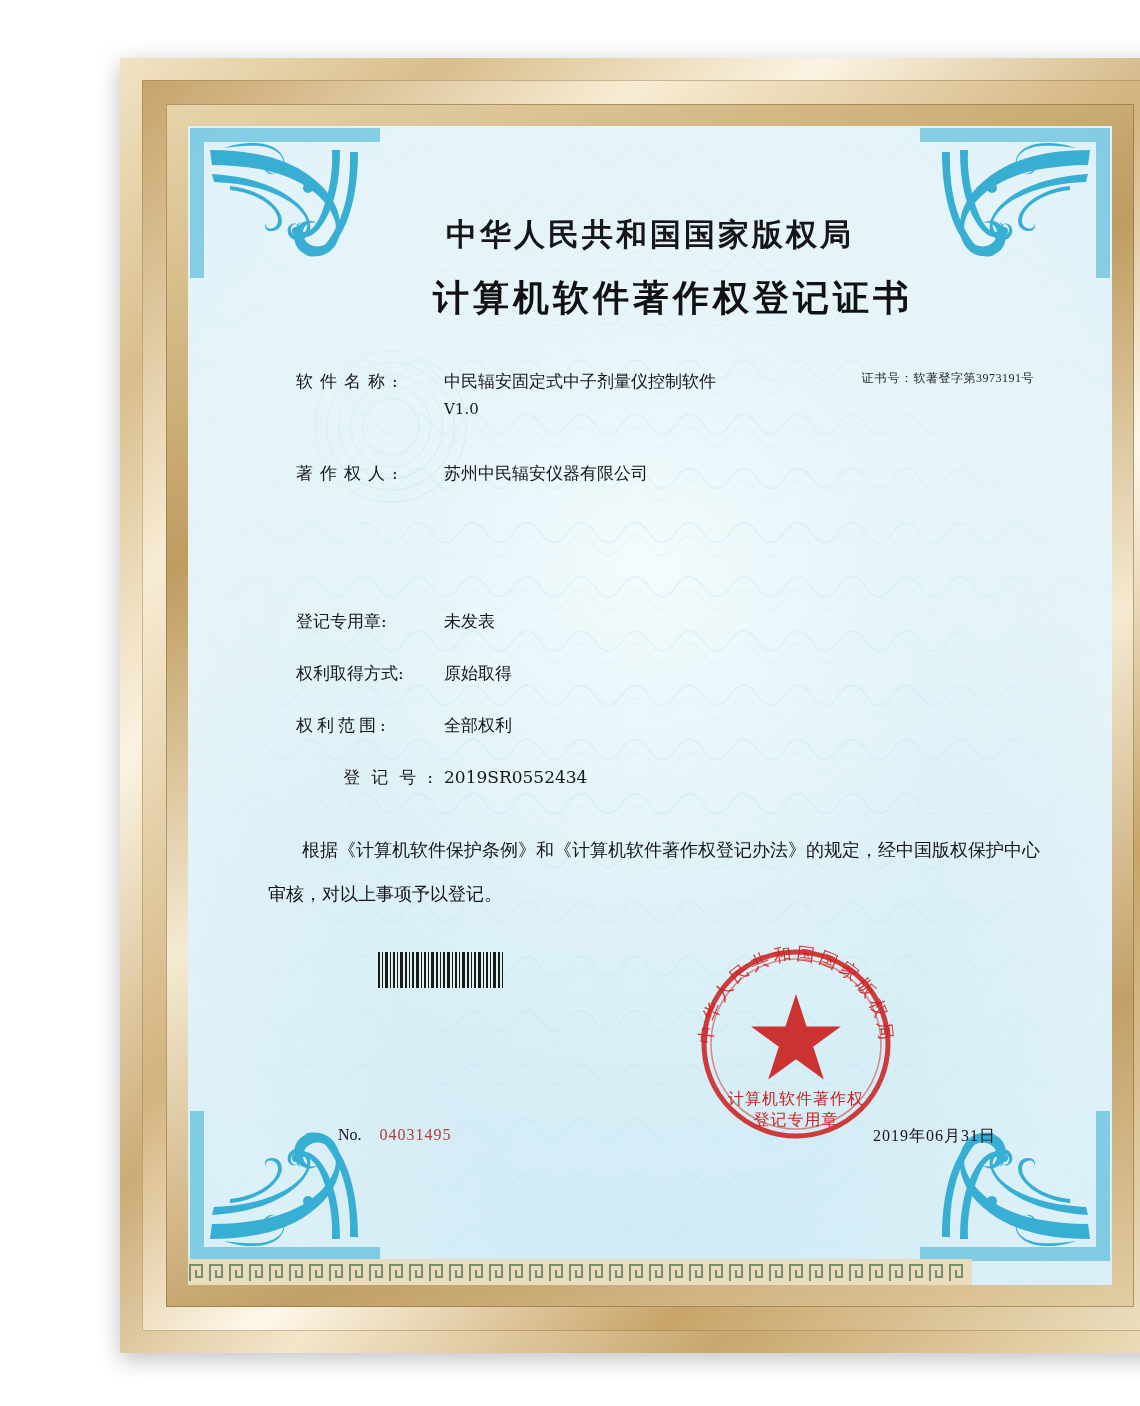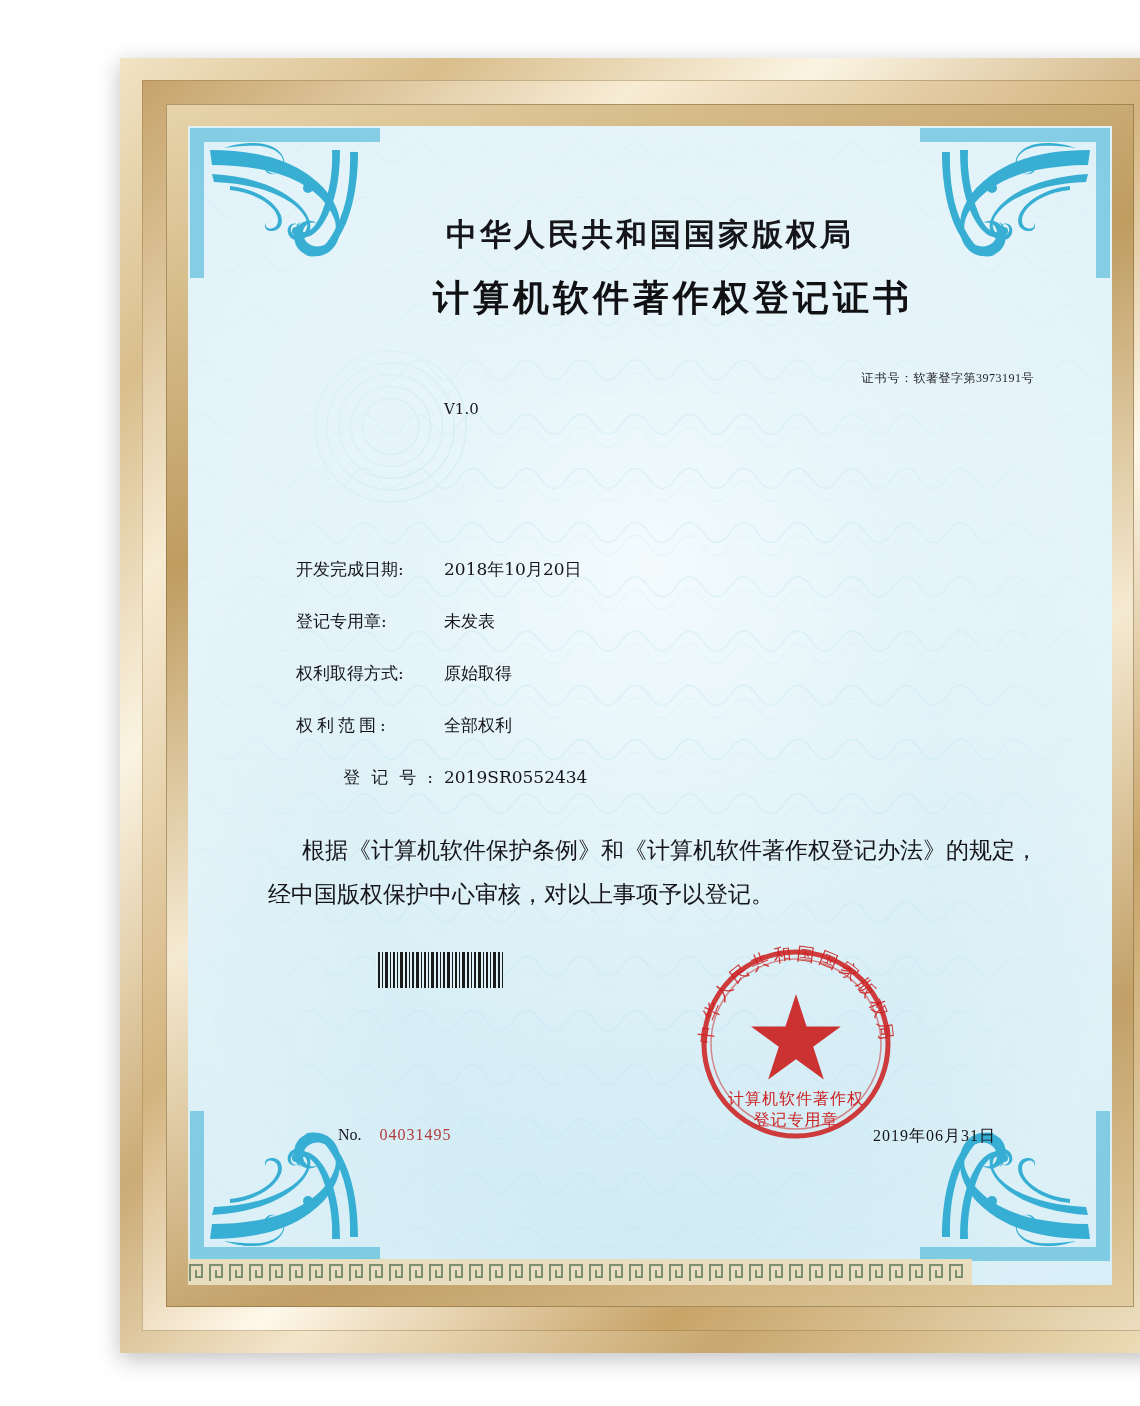--- a/index.html
+++ b/index.html
@@ -164,21 +164,21 @@
   .f-scope    { left: 108px; top: 588px; }
   .f-scope .k { width: 148px; letter-spacing: 4px; }
   .f-reg      { left: 108px; top: 640px; text-align: right; }
   .f-reg .k   { width: 148px; letter-spacing: 11px; }
 
   .para {
     position: absolute;
     left: 80px;
     right: 72px;
     top: 702px;
-    font-size: 23px;
+    font-size: 18px;
     line-height: 44px;
     color: #15151a;
     text-indent: 34px;
     font-family: "DejaVu Serif", "Liberation Serif", serif;
   }
 
   .barcode {
     position: absolute;
     left: 188px;
     top: 826px;
@@ -351,26 +351,29 @@
     <div class="content">
 
       <div class="title-1">中华人民共和国国家版权局</div>
 
       <div class="title-2">计算机软件著作权登记证书</div>
 
       <div class="certno">
         <span class="lbl">证书号：</span><span>软著登字第3973191号</span>
       </div>
 
+      <div class="field f-name">
+        <span class="k">软件名称:</span><span class="v">中民辐安固定式中子剂量仪控制软件</span>
+      </div>
       <div class="field f-name-2">V1.0</div>
 
-
-      <div class="field f-dev">
-        <span class="k">开发完成日期:</span><span class="v">2018年10月20日</span>
-      </div>
+      <div class="field f-owner">
+        <span class="k">著作权人:</span><span class="v">苏州中民辐安仪器有限公司</span>
+      </div>
+
 
       <div class="field f-pub">
         <span class="k">登记专用章:</span><span class="v">未发表</span>
       </div>
 
       <div class="field f-acq">
         <span class="k">权利取得方式:</span><span class="v">原始取得</span>
       </div>
 
       <div class="field f-scope">

